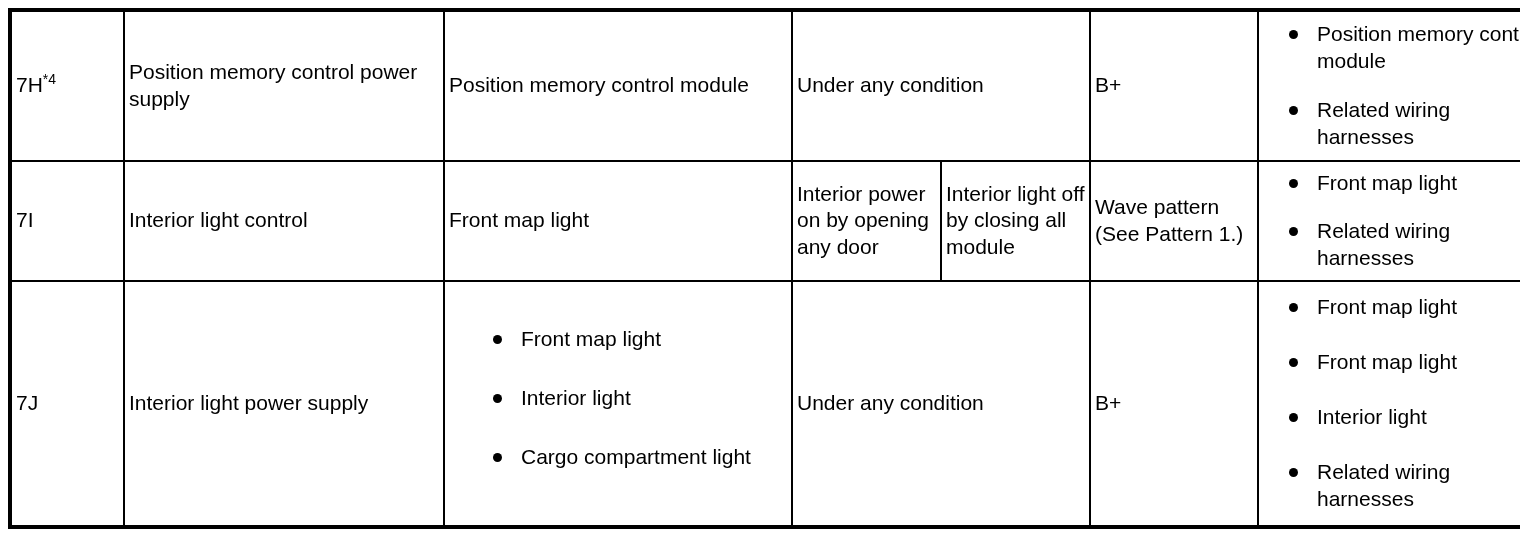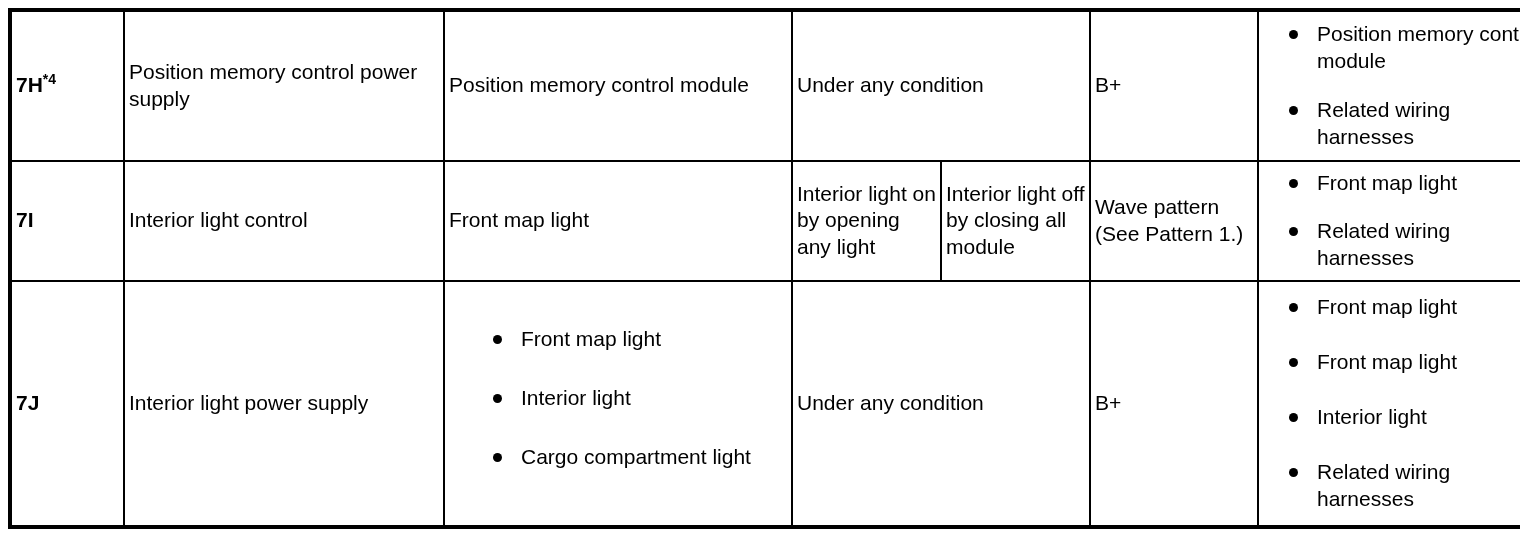--- a/index.html
+++ b/index.html
@@ -37,21 +37,21 @@
     border: 2px solid #000000;
     vertical-align: middle;
     padding: 4px 4px;
     font-size: 21px;
     line-height: 1.28;
     font-family: "Liberation Sans", sans-serif;
     color: #000000;
     box-sizing: border-box;
   }
 
-  td.c-code    { width: 114px; font-weight: bold; }
+  td.c-code    { width: 114px; }
   td.c-name    { width: 320px; }
   td.c-comp    { width: 348px; }
   td.c-cond    { width: 298px; }
   td.c-cond2   { width: 158px; }
   td.c-sig     { width: 168px; }
   td.c-rel     { width: 300px; }
 
   .cond-split { vertical-align: top; }
 
   ul.bullets {
@@ -114,21 +114,21 @@
           </ul>
         </td>
       </tr>
 
       <tr>
         <td class="c-code">
           <span class="cell-text"><span>7I</span><sup class="footmark"></sup></span>
         </td>
         <td class="c-name">Interior light control</td>
         <td class="c-comp">Front map light</td>
-        <td class="c-cond cond-split">Interior light on by opening any light</td>
+        <td class="c-cond cond-split">Interior power on by opening any door</td>
         <td class="c-cond2 cond-split">Interior light off by closing all module</td>
         <td class="c-sig cond-split">Wave pattern (See Pattern 1.)</td>
         <td class="c-rel">
           <ul class="bullets">
             <li><span class="bullet-dot"></span><span>Front map light</span></li>
             <li><span class="bullet-dot"></span><span>Related wiring harnesses</span></li>
           </ul>
         </td>
       </tr>
 

